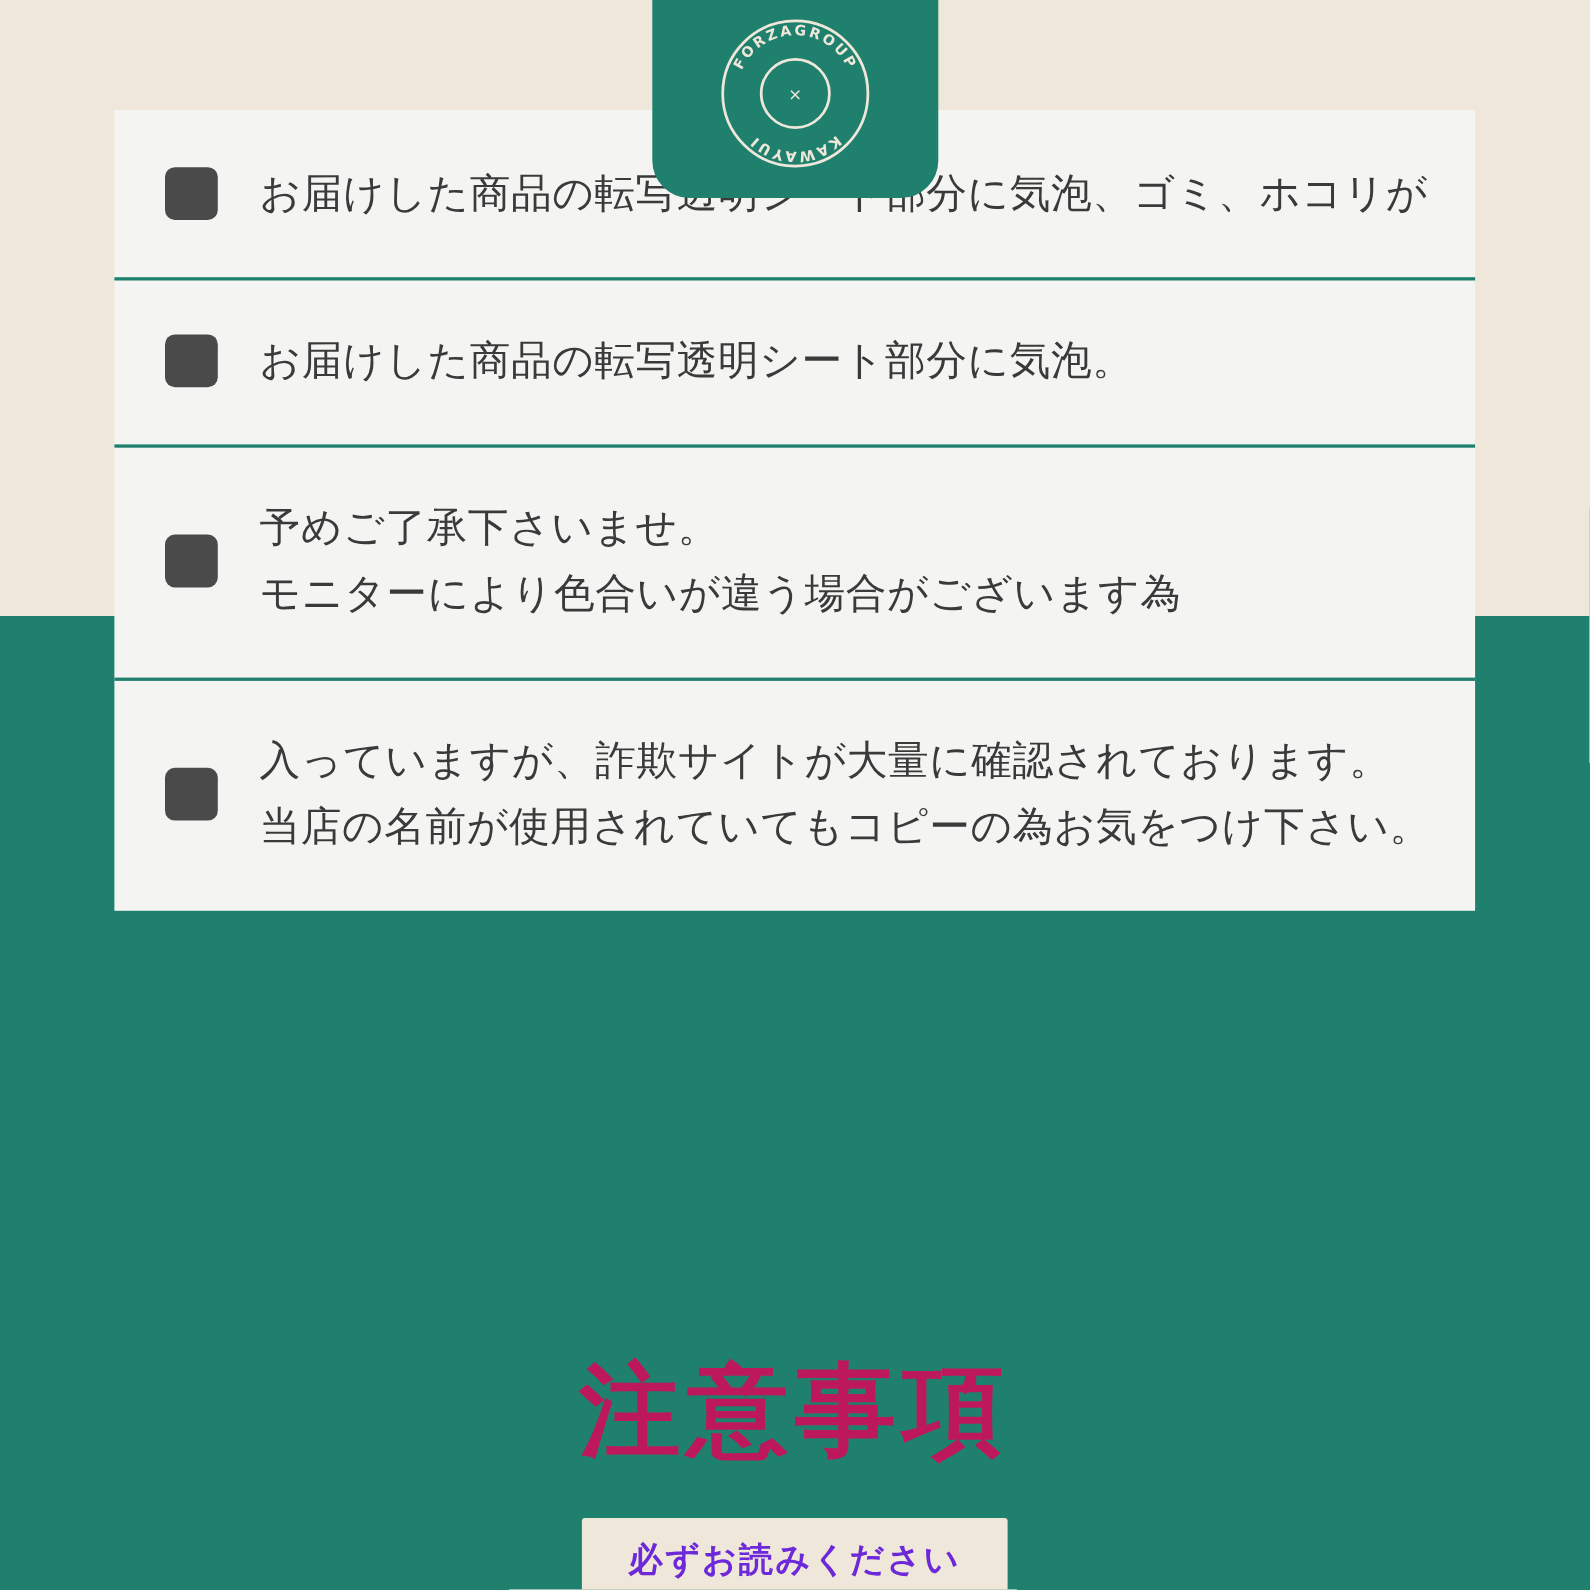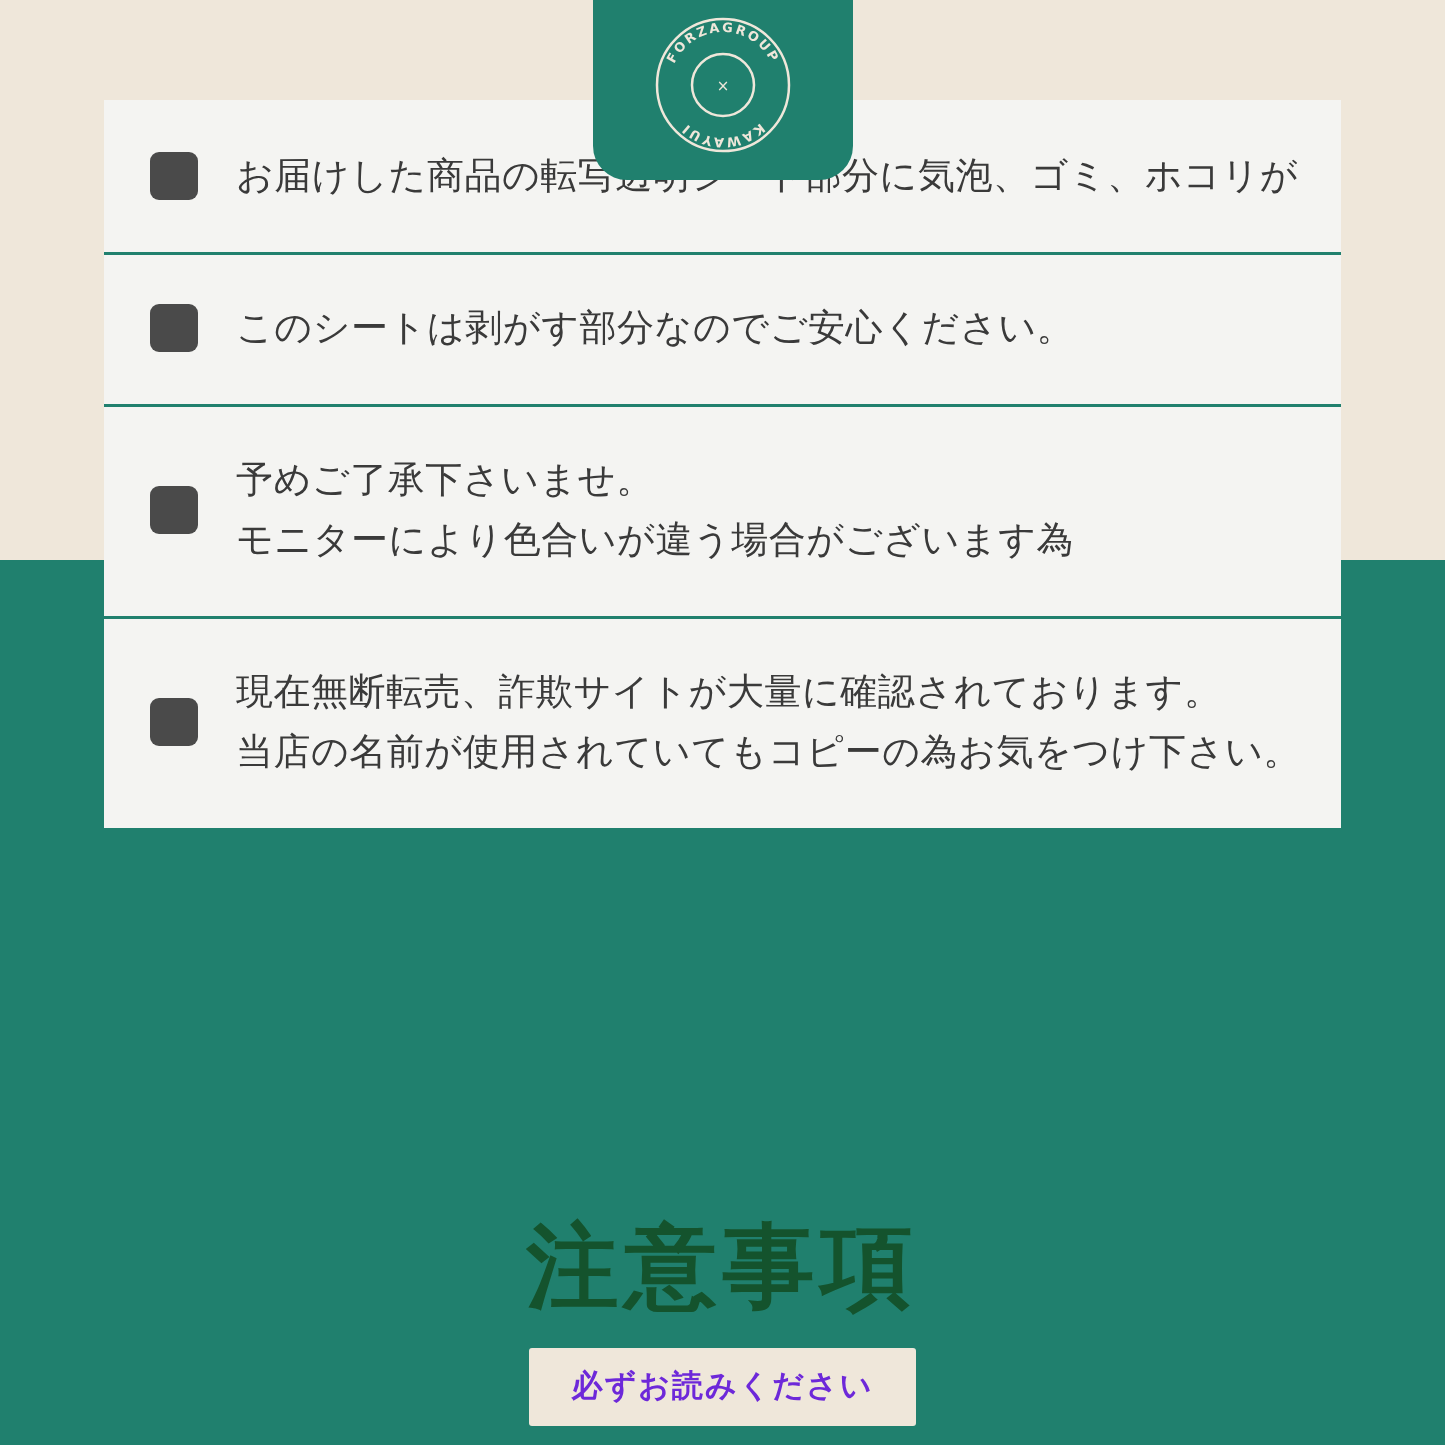--- a/index.html
+++ b/index.html
@@ -101,24 +101,24 @@
     left: 0;
     top: 1190px;
     width: 1445px;
     text-align: center;
     z-index: 4;
   }
   .footer-title {
     font-family: "DejaVu Sans", sans-serif;
     font-weight: bold;
     font-size: 92px;
-    color: #14532d;
+    color: #be185d;
     letter-spacing: 6px;
     line-height: 1.2;
-    margin: 0;
+    margin: 16px;
     padding-top: 22px;
   }
   .footer-pill {
     display: inline-block;
     margin-top: 26px;
     background: #efe7da;
     color: #6d28d9;
     font-family: "DejaVu Sans", sans-serif;
     font-weight: bold;
     font-size: 31px;
@@ -159,36 +159,36 @@
     <div class="row">
       <div class="bullet"></div>
       <div class="row-text">
         <span class="line">お届けした商品の転写透明シート部分に気泡、ゴミ、ホコリが</span>
       </div>
     </div>
 
     <div class="row">
       <div class="bullet"></div>
       <div class="row-text">
-        <span class="line">このシートは剥がす部分なのでご安心ください。</span>
+        <span class="line">お届けした商品の転写透明シート部分に気泡。</span>
       </div>
     </div>
 
     <div class="row">
       <div class="bullet"></div>
       <div class="row-text">
         <span class="line">予めご了承下さいませ。</span>
         <span class="line">モニターにより色合いが違う場合がございます為</span>
       </div>
     </div>
 
     <div class="row">
       <div class="bullet"></div>
       <div class="row-text">
-        <span class="line">現在無断転売、詐欺サイトが大量に確認されております。</span>
+        <span class="line">入っていますが、詐欺サイトが大量に確認されております。</span>
         <span class="line">当店の名前が使用されていてもコピーの為お気をつけ下さい。</span>
       </div>
     </div>
 
 
   </div>
 
   <div class="footer">
     <div class="footer-title">注意事項</div>
     <div class="footer-pill">必ずお読みください</div>

